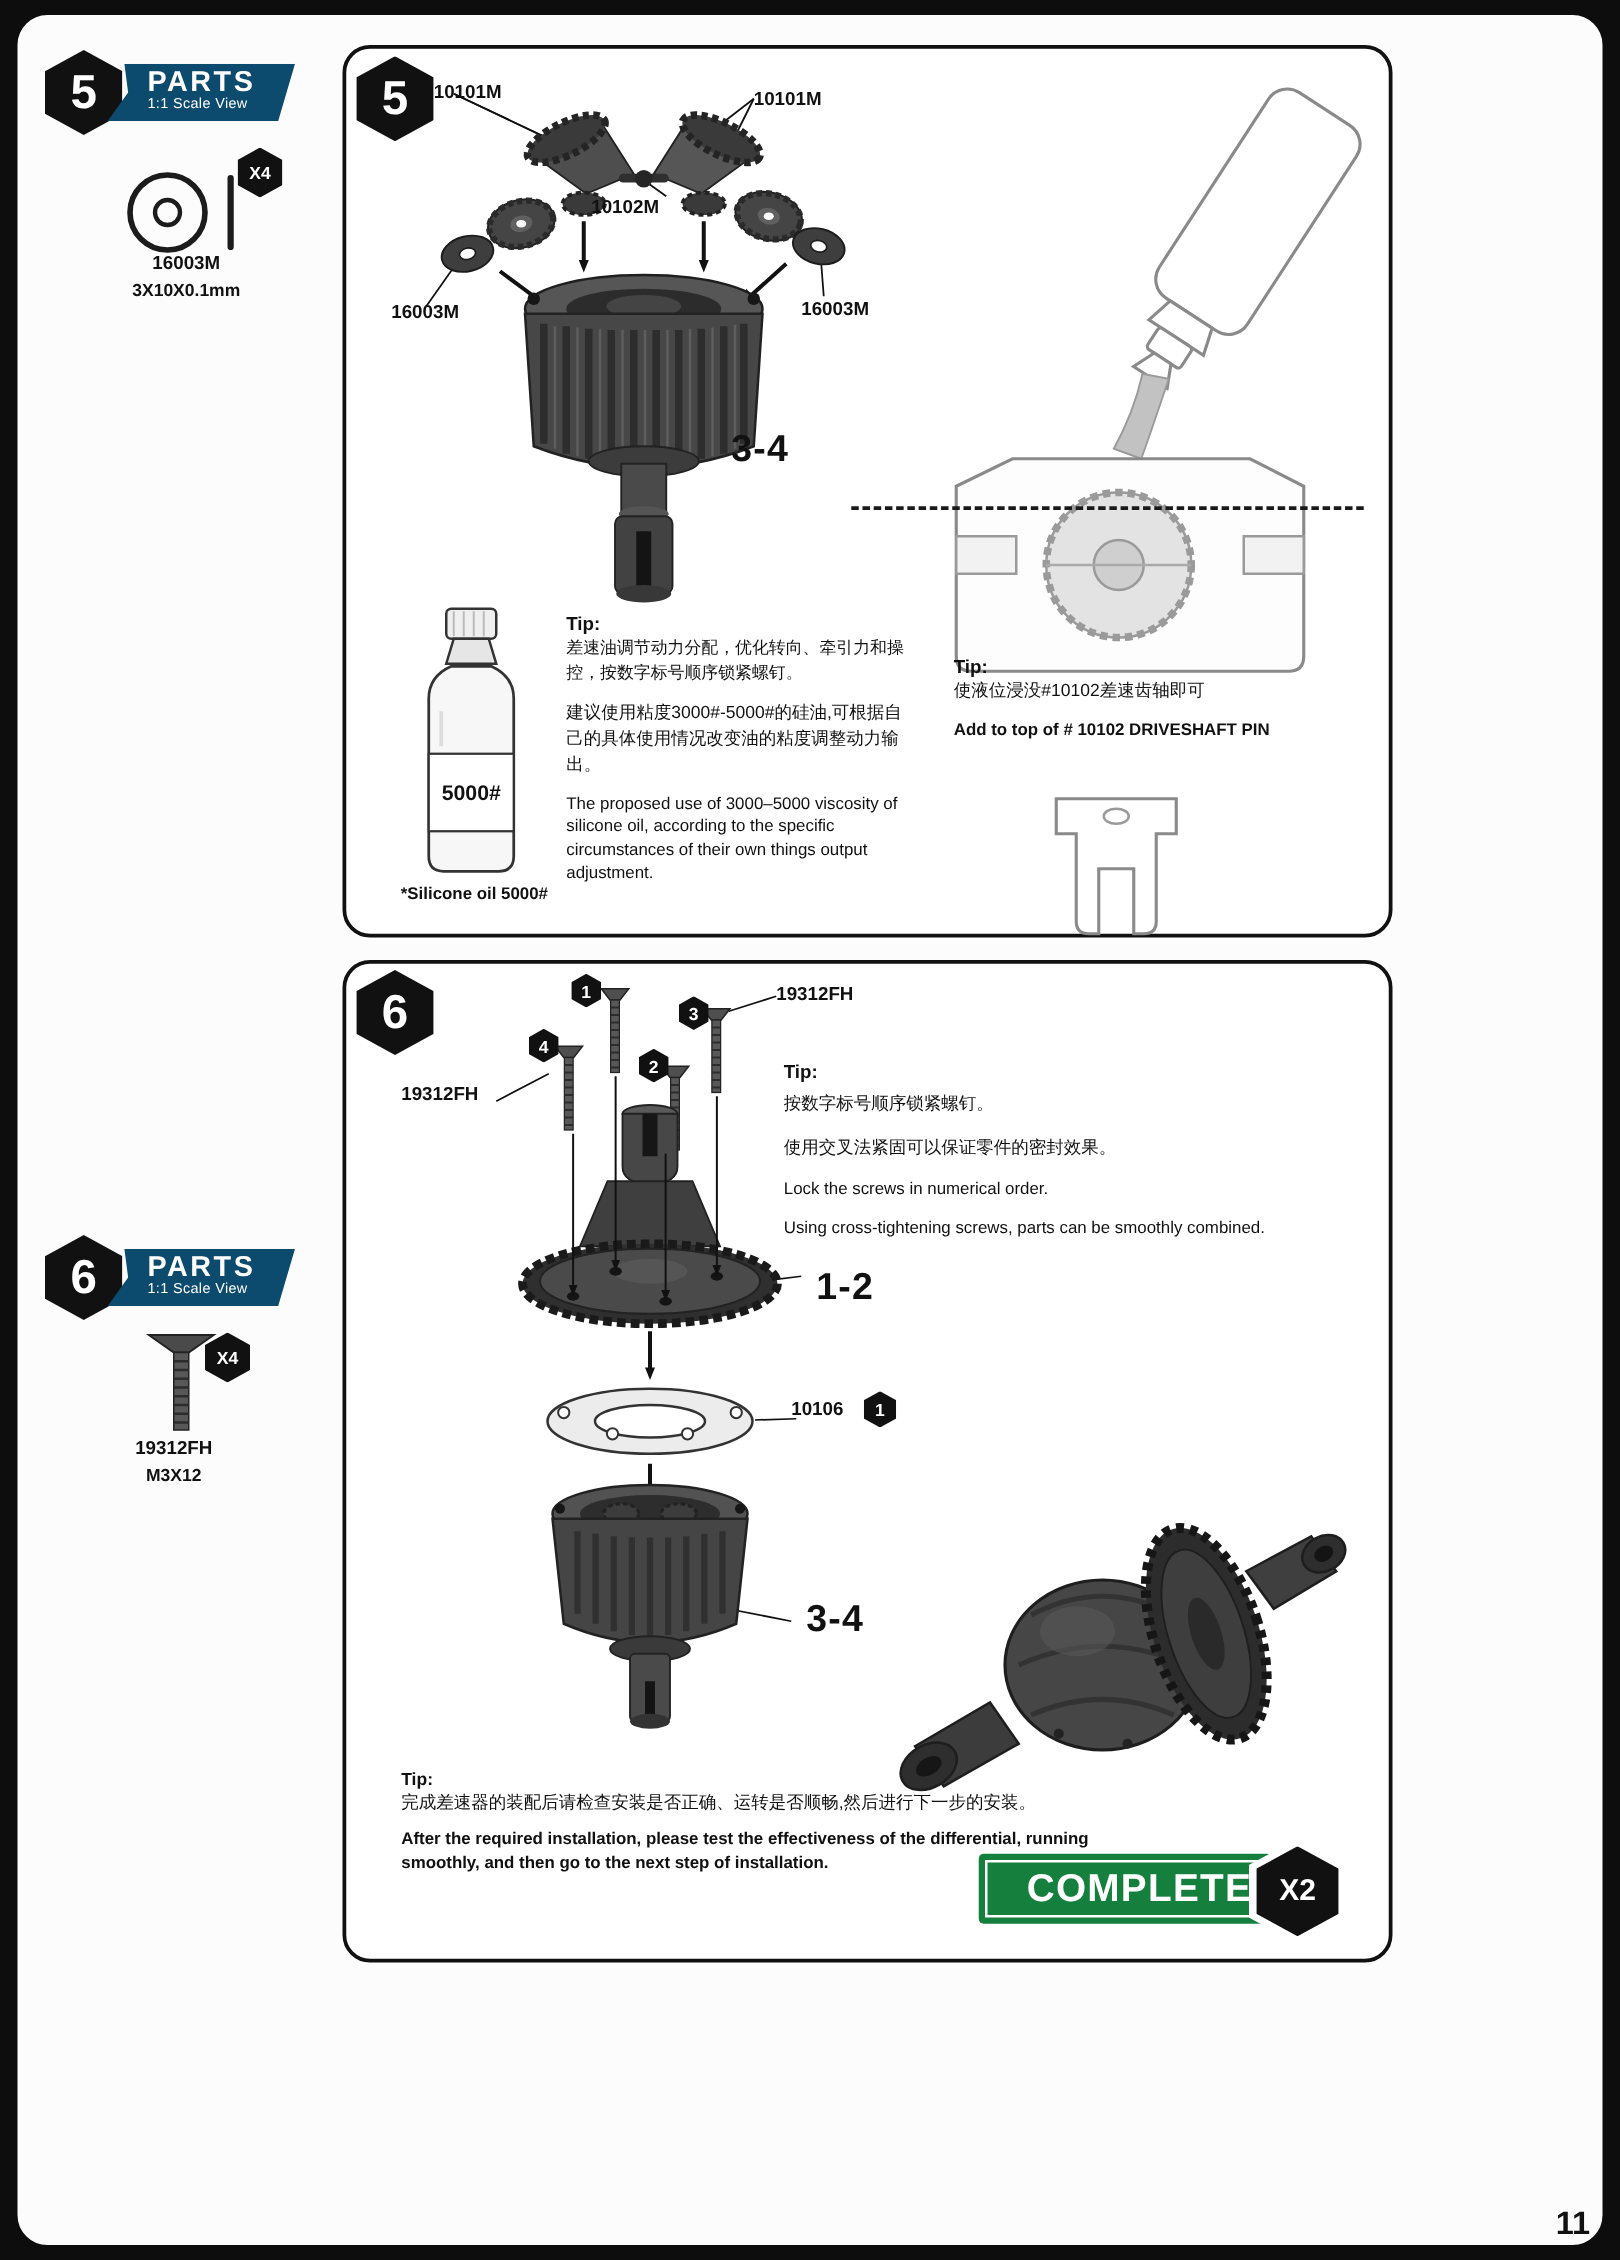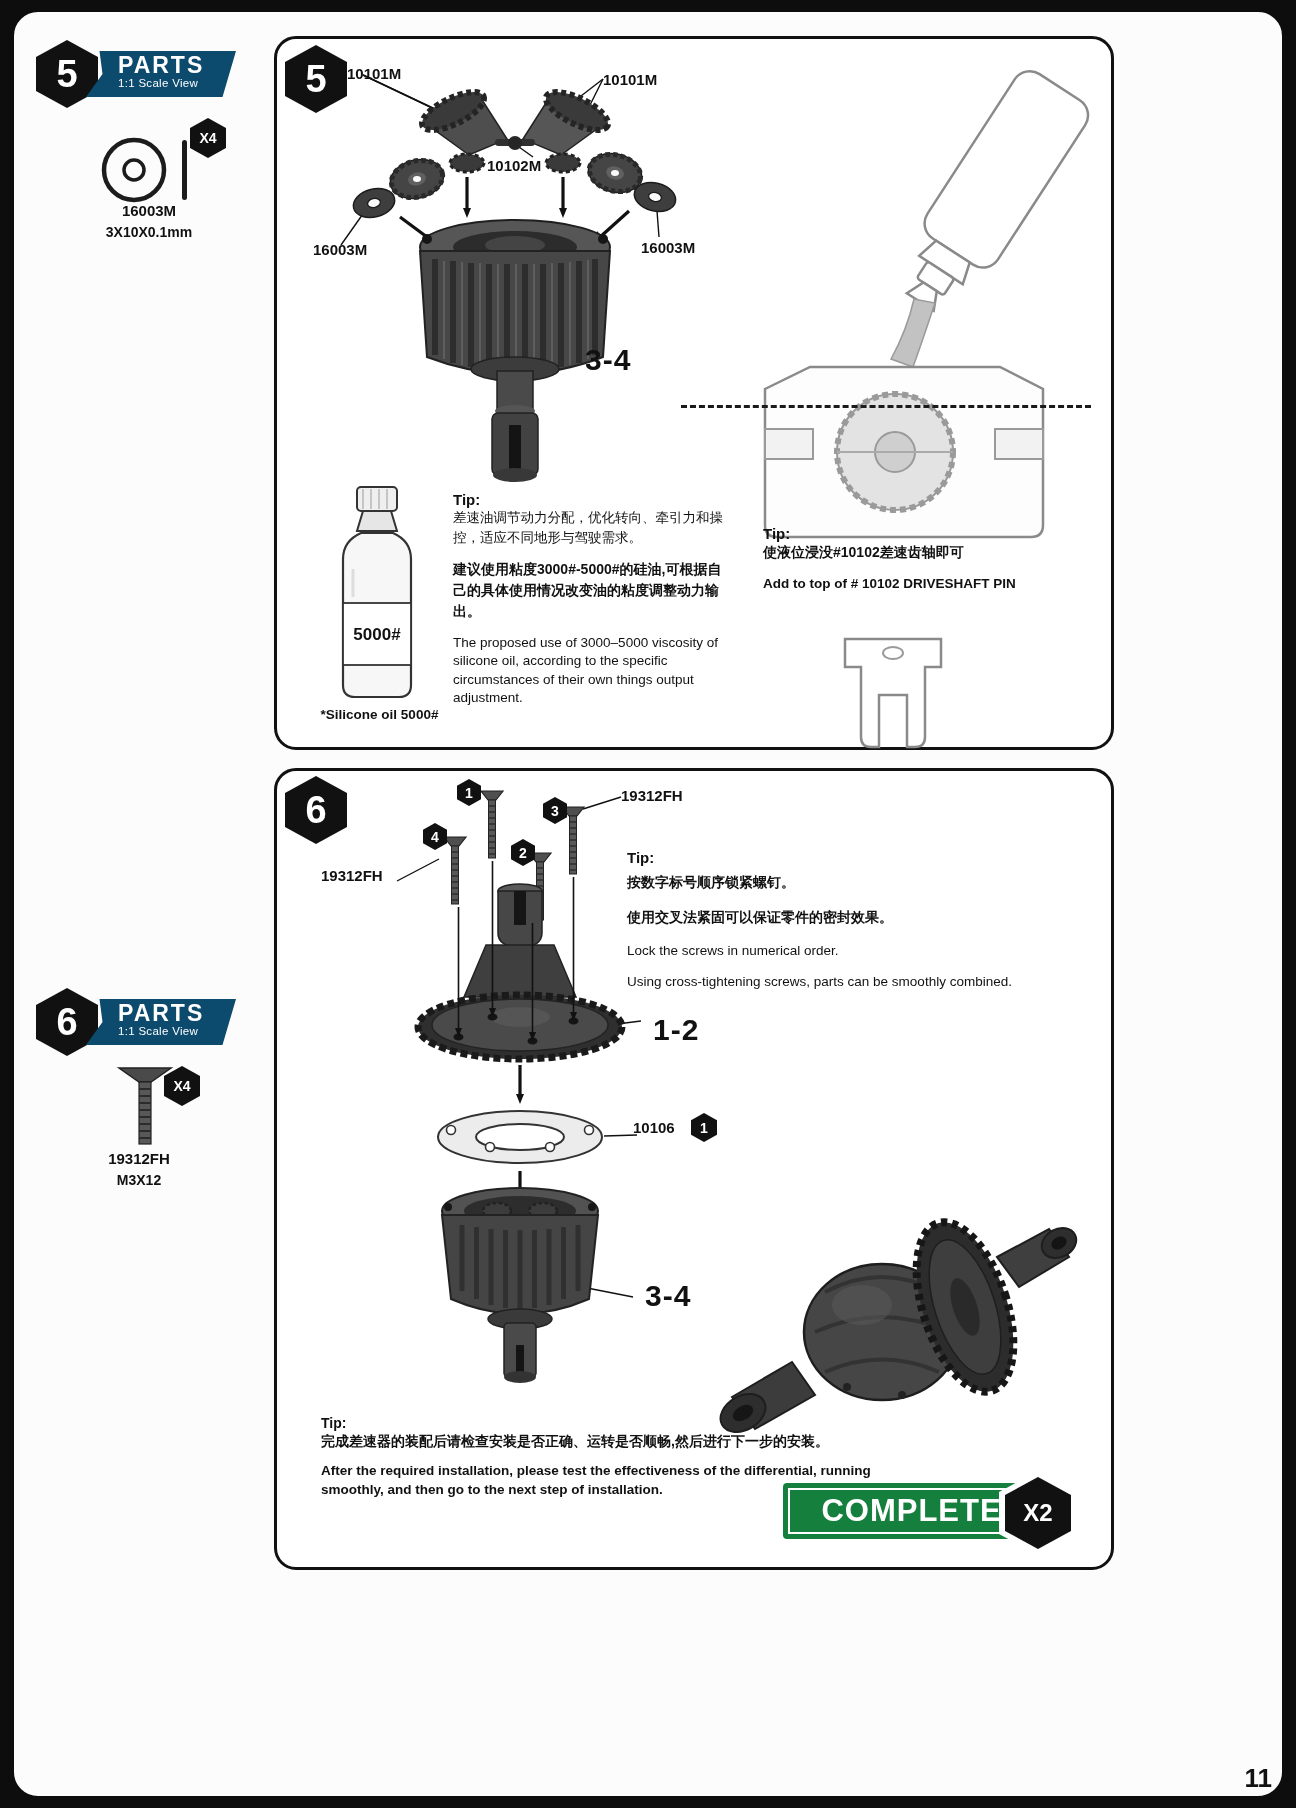--- a/index.html
+++ b/index.html
@@ -29,21 +29,21 @@
   .banner-sub { font-size:11.5px; letter-spacing:0.3px; }
 
   .plabel { position:absolute; font-size:15px; font-weight:bold; white-space:nowrap; z-index:5; }
   .big-label { position:absolute; font-size:30px; font-weight:bold; letter-spacing:1px; z-index:5; }
   .part-code { position:absolute; font-size:15px; font-weight:bold; text-align:center; }
   .part-size { position:absolute; font-size:14px; font-weight:bold; text-align:center; }
 
   .tip-block { position:absolute; z-index:5; }
   .tip-title { font-size:15px; font-weight:bold; }
   .cn { font-size:13.5px; line-height:1.5; }
-  .cnb { font-size:14px; font-weight:bold; line-height:1.5; }
+  .cnb { font-size:14px; font-weight:normal; line-height:1.5; }
   .en { font-size:13.5px; line-height:1.38; }
   .enb { font-size:13.5px; font-weight:bold; line-height:1.38; }
   .mt6 { margin-top:6px; } .mt10 { margin-top:10px; } .mt12 { margin-top:12px; } .mt14 { margin-top:14px; }
 
   .dash-line { position:absolute; border-top:3px dashed #1a1a1a; z-index:2; }
 
   .complete-box { position:absolute; width:234px; height:56px; background:#15803d; border-radius:4px;
                   display:flex; align-items:center; justify-content:center;
                   outline:2px solid #fff; outline-offset:-7px; z-index:6;padding-left:23px; }
   .complete-box span { color:#fff; font-size:31px; font-weight:bold; letter-spacing:1px; }
@@ -170,39 +170,39 @@
       <ellipse cx="208" cy="310" rx="44" ry="12" fill="#3c3c3c" stroke="#222" stroke-width="1.5"></ellipse>
       <rect x="190" y="312" width="36" height="40" fill="#4a4a4a" stroke="#222" stroke-width="1.5"></rect>
       <ellipse cx="208" cy="352" rx="20" ry="6" fill="#555"></ellipse>
       <rect x="185" y="354" width="46" height="62" rx="6" fill="#424242" stroke="#222" stroke-width="1.5"></rect>
       <rect x="202" y="366" width="12" height="44" fill="#141414"></rect>
       <ellipse cx="208" cy="416" rx="22" ry="7" fill="#383838"></ellipse>
     </svg>
 
     <div class="plabel" style="left:70px;  top:26px;">10101M</div>
     <div class="plabel" style="left:326px; top:32px;">10101M</div>
-    <div class="plabel" style="left:210px; top:118px;">10102M</div>
+    <div class="plabel" style="left:196px; top:118px;">10102M</div>
     <div class="plabel" style="left:36px;  top:202px;">16003M</div>
     <div class="plabel" style="left:364px; top:200px;">16003M</div>
     <div class="big-label" style="left:308px; top:304px;">3-4</div>
 
     <svg style="left:50px; top:446px;" width="100" height="222" viewBox="0 0 100 222">
       <rect x="30" y="2" width="40" height="24" rx="4" fill="#efefef" stroke="#333" stroke-width="2"></rect>
       <path d="M36 4 V24 M44 4 V24 M52 4 V24 M60 4 V24" stroke="#bbb" stroke-width="1.6"></path>
       <path d="M36 26 h28 l6 20 h-40 Z" fill="#e6e6e6" stroke="#333" stroke-width="2"></path>
       <path d="M16 74 Q16 56 34 48 L66 48 Q84 56 84 74 V200 Q84 212 72 212 H28 Q16 212 16 200 Z" fill="#f7f7f7" stroke="#333" stroke-width="2.2"></path>
       <rect x="16" y="118" width="68" height="62" fill="#ffffff" stroke="#333" stroke-width="1.8"></rect>
       <line x1="26" y1="84" x2="26" y2="112" stroke="#ddd" stroke-width="3"></line>
     </svg>
     <div class="plabel" style="left:58px; top:586px; width:84px; text-align:center; font-size:17px;">5000#</div>
     <div class="plabel" style="left:20px; top:668px; width:165px; text-align:center; font-size:13.5px;">*Silicone oil 5000#</div>
 
     <div class="tip-block" style="left:176px; top:452px; width:272px;">
       <div class="tip-title">Tip:</div>
-      <div class="cn">差速油调节动力分配，优化转向、牵引力和操控，适应不同地形与驾驶需求。</div>
+      <div class="cn">差速油调节动力分配，优化转向、牵引力和操控，按数字标号顺序锁紧螺钉。</div>
       <div class="cnb mt10">建议使用粘度3000#-5000#的硅油,可根据自己的具体使用情况改变油的粘度调整动力输出。</div>
       <div class="en mt12">The proposed use of 3000–5000 viscosity of silicone oil, according to the specific circumstances of their own things output adjustment.</div>
     </div>
 
     <svg style="left:418px; top:28px;" width="414" height="684" viewBox="0 0 414 684">
       <g transform="translate(283,146) rotate(33)">
         <rect x="-42" y="-150" width="84" height="196" rx="18" fill="#ffffff" stroke="#8a8a8a" stroke-width="2.5"></rect>
         <path d="M-20 46 h40 l6 22 h-52 Z" fill="#ffffff" stroke="#8a8a8a" stroke-width="2.5"></path>
         <rect x="-16" y="68" width="32" height="20" rx="3" fill="#ffffff" stroke="#8a8a8a" stroke-width="2.5"></rect>
         <path d="M-8 88 h16 l8 18 h-32 Z" fill="#ffffff" stroke="#8a8a8a" stroke-width="2.5"></path>

